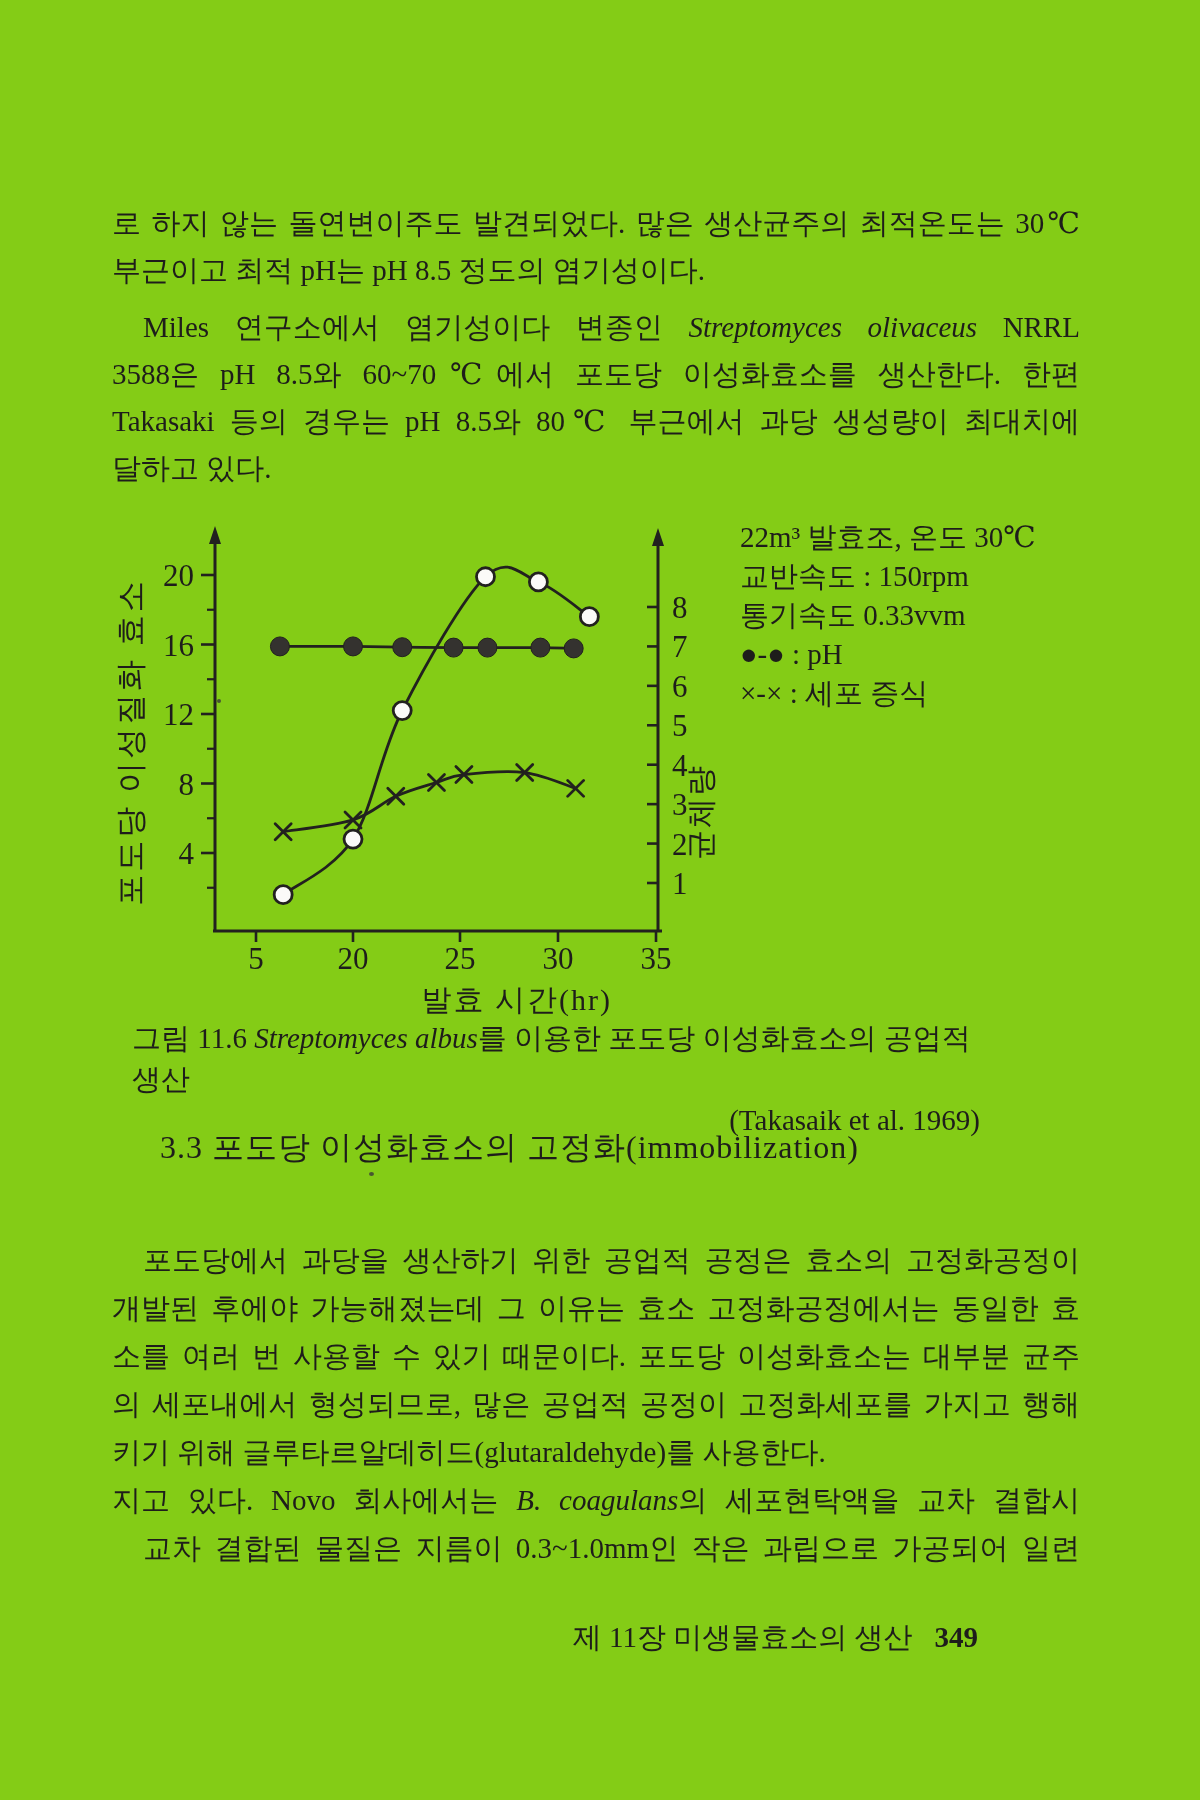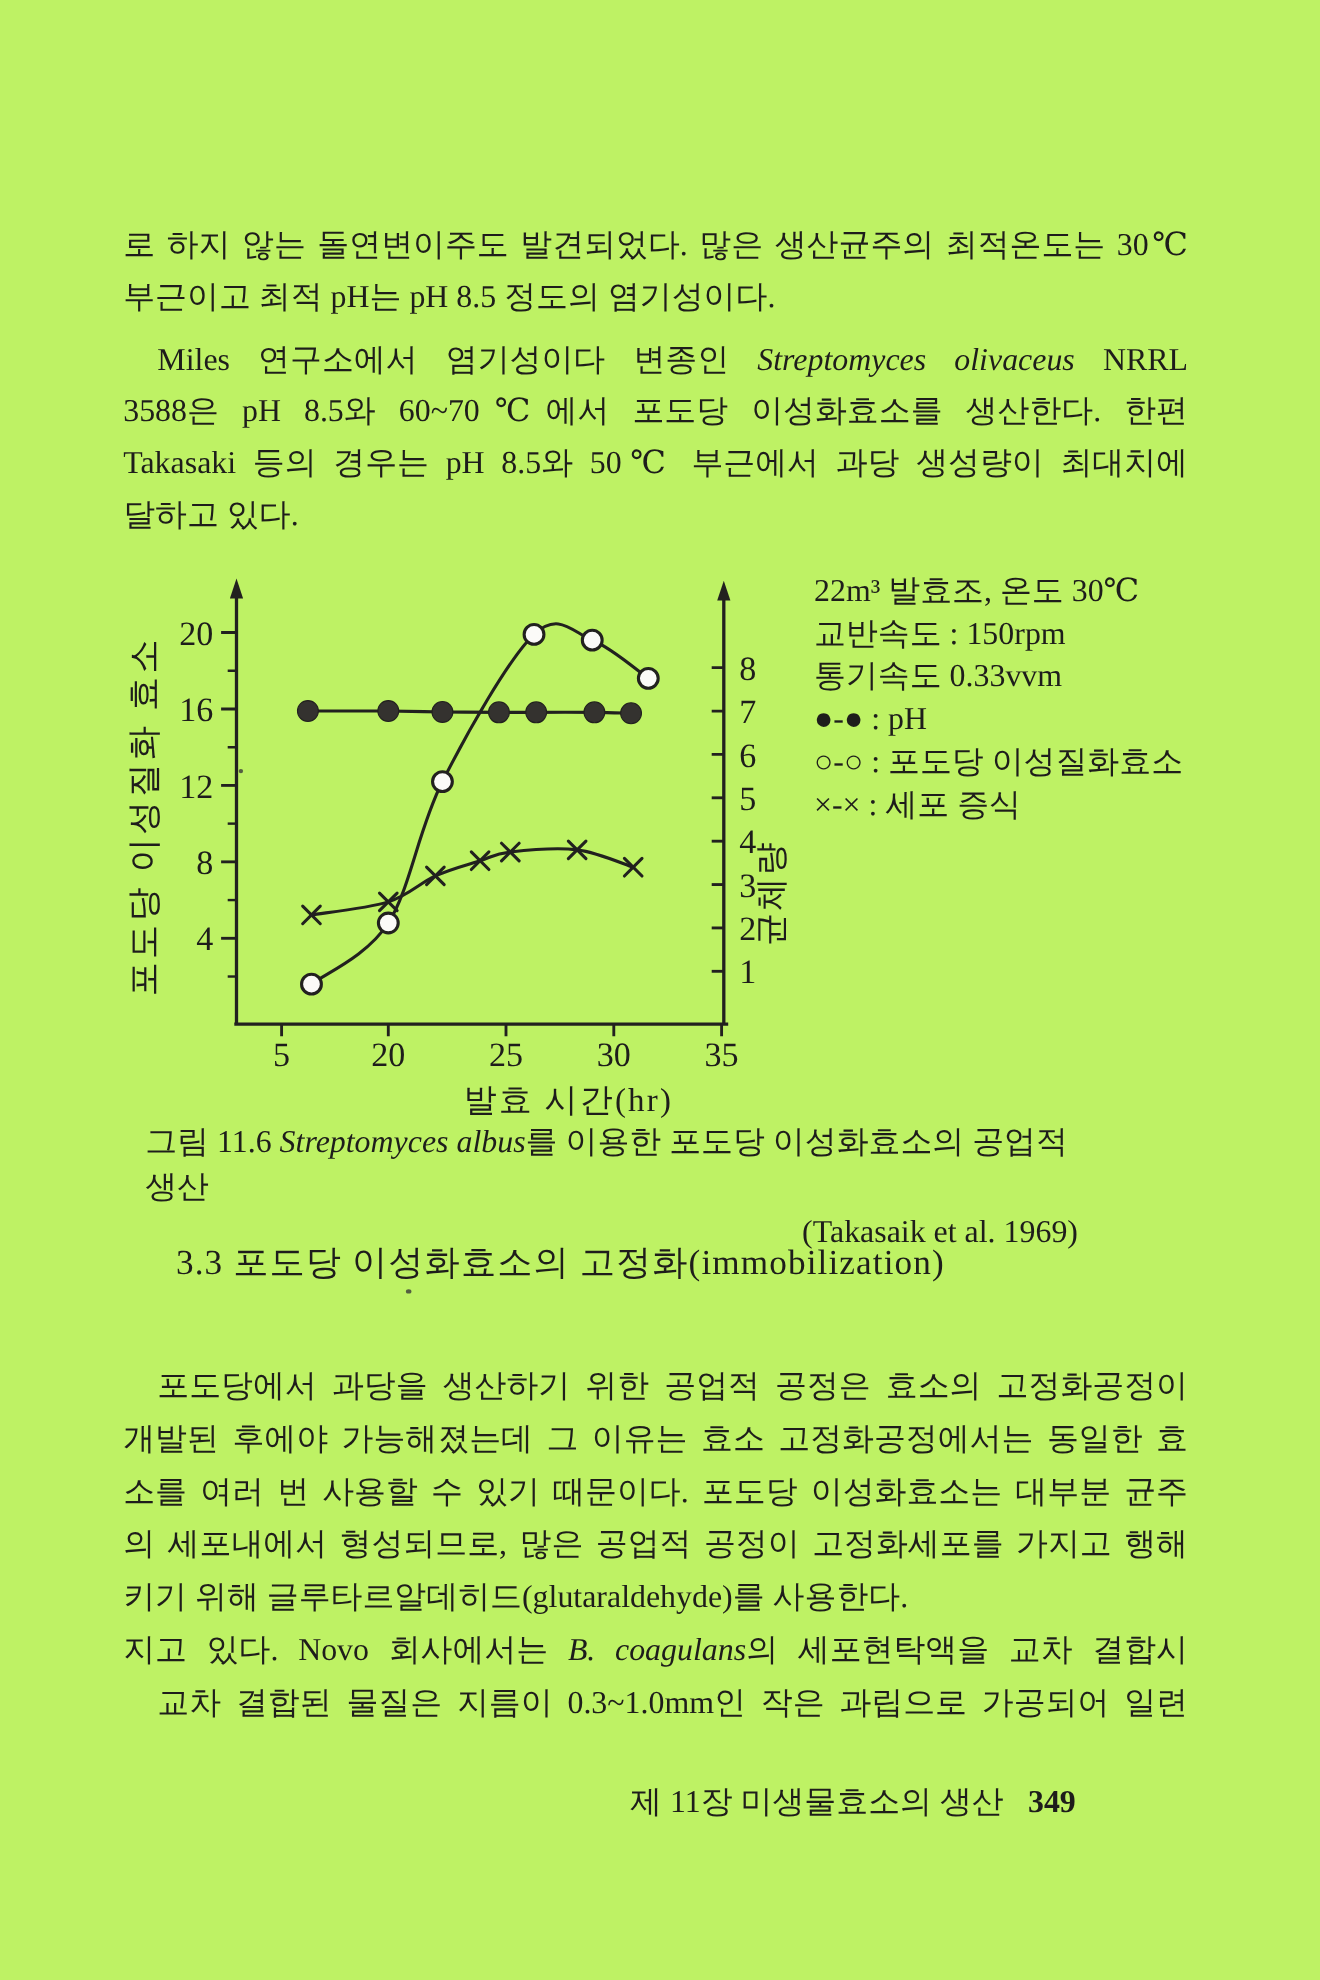--- a/index.html
+++ b/index.html
@@ -1,16 +1,16 @@
 <!DOCTYPE html>
 <html><head>
 <meta charset="utf-8">
 <style>
   html,body{margin:0;padding:0;background:#e9e9e7;}
-  .page{position:relative;width:1200px;height:1800px;background:#bef264;
+  .page{position:relative;width:1200px;height:1800px;background:#84cc16;
         font-family:"Liberation Serif","DejaVu Serif",serif;color:#1e1d1b;overflow:hidden;}
   .para{position:absolute;left:112px;width:968px;}
   .ln{height:48px;line-height:48px;font-size:29px;white-space:nowrap;}
   .pitch47 .ln{height:47px;line-height:47px;}
   .fill{text-align:justify;text-align-last:justify;}
   .indent{text-indent:31px;}
   i{font-style:italic;}
   .heading{position:absolute;left:160px;top:1126px;font-size:32px;white-space:nowrap;
            letter-spacing:1px;}
   .chart-svg{position:absolute;left:90px;top:495px;}
@@ -33,21 +33,21 @@
 <div class="page">
 
   <div class="para pitch47" style="top:200px">
     <div class="ln fill">로 하지 않는 돌연변이주도 발견되었다. 많은 생산균주의 최적온도는 30℃</div>
     <div class="ln">부근이고 최적 pH는 pH 8.5 정도의 염기성이다.</div>
   </div>
 
   <div class="para pitch47" style="top:304px">
     <div class="ln fill indent"><span>Miles 연구소에서 염기성이다 변종인 </span><i>Streptomyces olivaceus</i><span> NRRL</span></div>
     <div class="ln fill">3588은 pH 8.5와 60~70℃에서 포도당 이성화효소를 생산한다. 한편</div>
-    <div class="ln fill">Takasaki 등의 경우는 pH 8.5와 50℃ 부근에서 과당 생성량이 최대치에</div>
+    <div class="ln fill">Takasaki 등의 경우는 pH 8.5와 80℃ 부근에서 과당 생성량이 최대치에</div>
     <div class="ln">달하고 있다.</div>
   </div>
 
   <svg class="chart-svg" viewBox="90 495 660 490" width="660" height="490">
       <line x1="215" y1="931" x2="215" y2="532" stroke="#22211f" stroke-width="3"></line>
       <polygon points="209,544 215,526 221,544" fill="#22211f"></polygon>
       <line x1="658" y1="931" x2="658" y2="534" stroke="#22211f" stroke-width="3"></line>
       <polygon points="652,546 658,528 664,546" fill="#22211f"></polygon>
       <line x1="213" y1="931" x2="662" y2="931" stroke="#22211f" stroke-width="3"></line>
       <line x1="256" y1="931" x2="256" y2="942" stroke="#22211f" stroke-width="2.6"></line>
@@ -131,21 +131,20 @@
       </g>
     </svg>
 
   <div class="xtitle">발효 시간(hr)</div>
 
   <div class="legend">
       <div class="lgl">22m³ 발효조, 온도 30℃</div>
       <div class="lgl">교반속도 : 150rpm</div>
       <div class="lgl">통기속도 0.33vvm</div>
       <div class="lgl"><span>●-●</span><span> : pH</span></div>
-      <div class="lgl"><span>○-○</span><span> : 포도당 이성질화효소</span></div>
       <div class="lgl"><span>×-×</span><span> : 세포 증식</span></div>
     </div>
 
   <div class="caption">
     <div class="c1"><span>그림 11.6 </span><i>Streptomyces albus</i><span>를 이용한 포도당 이성화효소의 공업적 생산</span></div>
     <div class="c2">(Takasaik et al. 1969)</div>
   </div>
 
   <div class="heading">3.3 포도당 이성화효소의 고정화(immobilization)</div>
 

